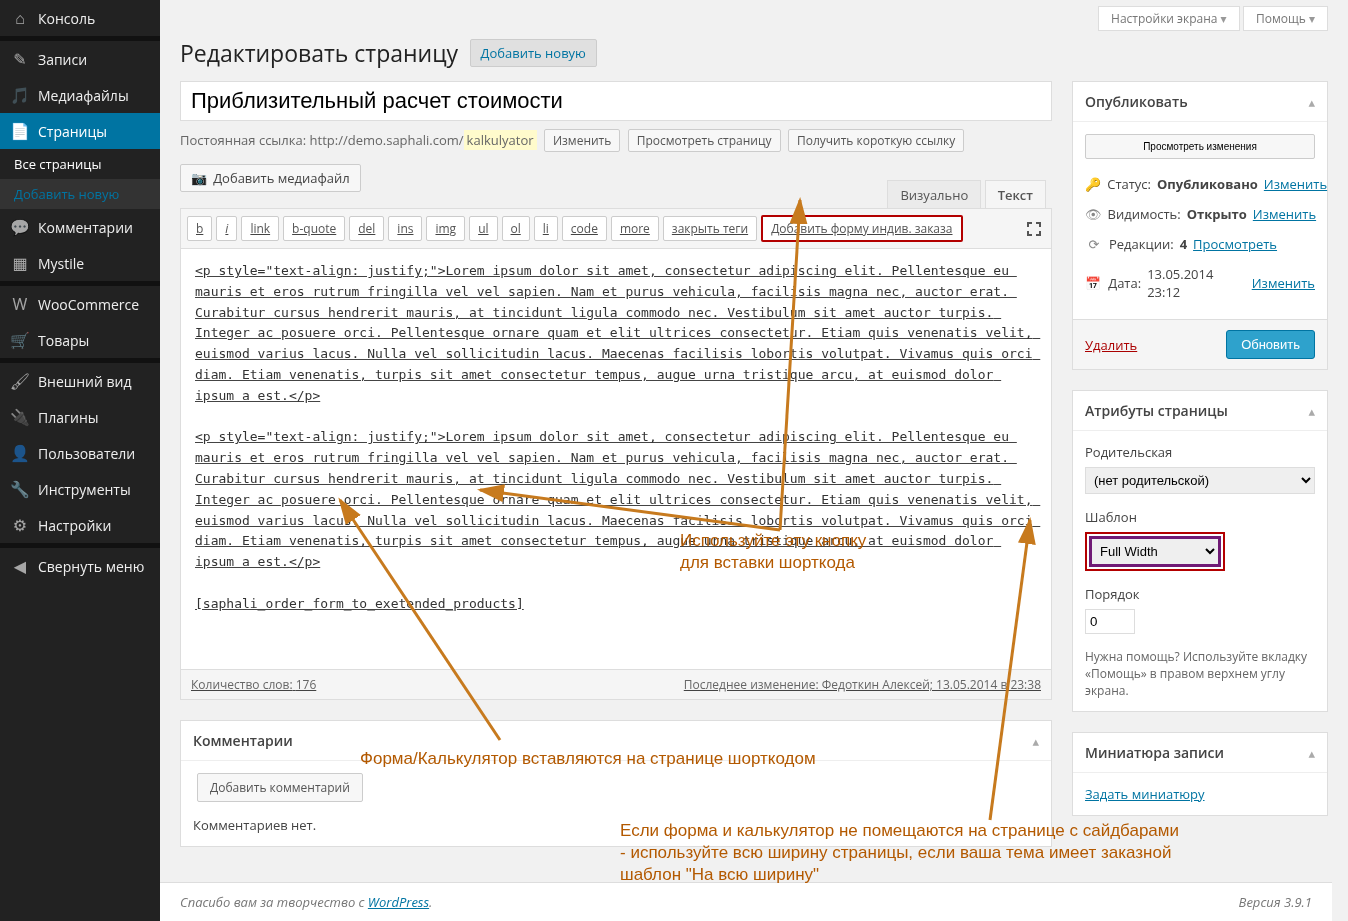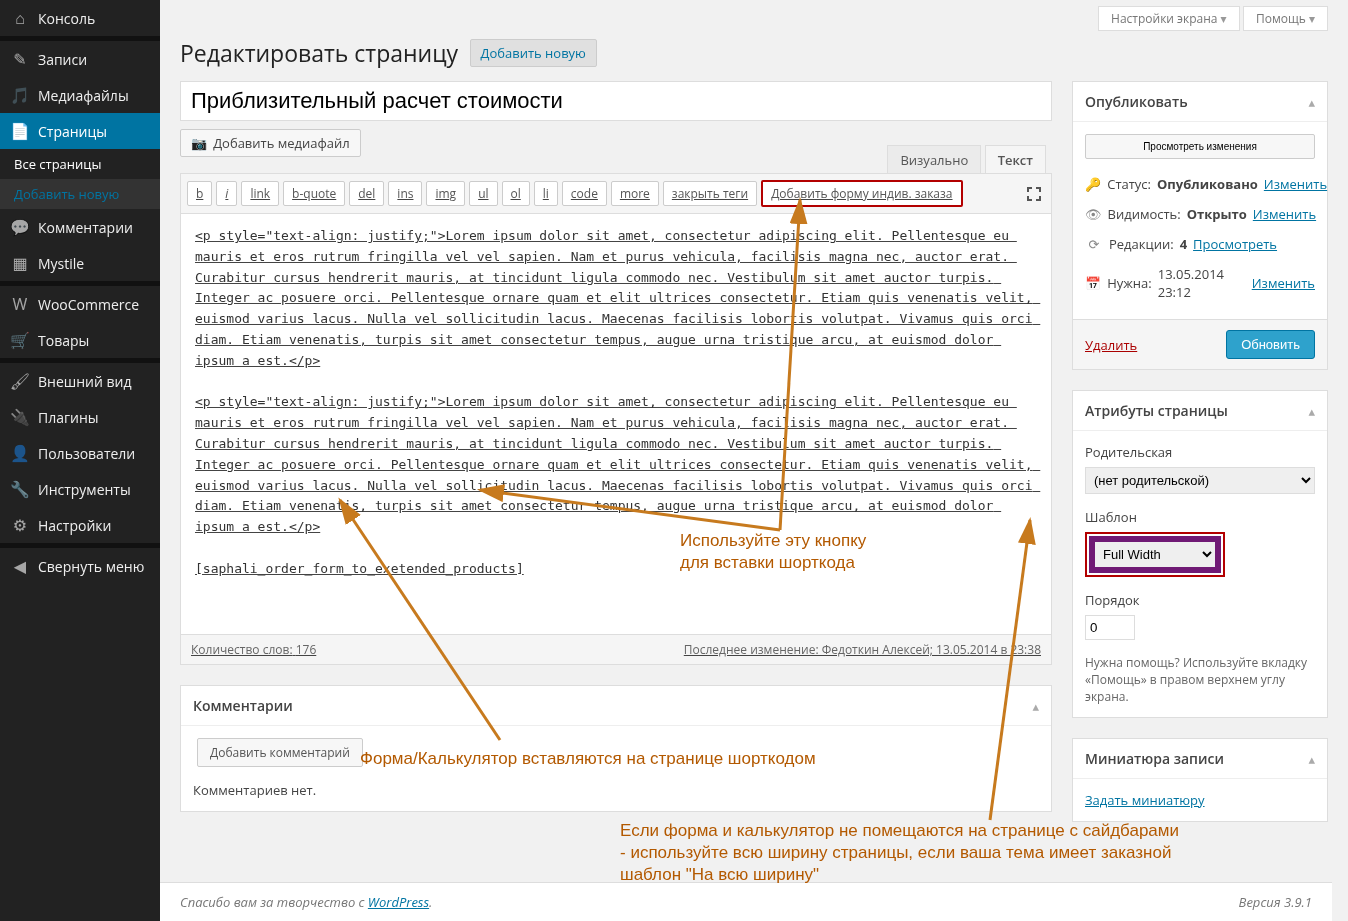--- a/index.html
+++ b/index.html
@@ -57,21 +57,21 @@
 
 .submitbox .row { display: flex; align-items: center; padding: 6px 0; gap: 6px; }
 .submitbox .icon { width: 18px; text-align: center; color: #888; }
 .major-actions { display: flex; justify-content: space-between; align-items: center; border-top: 1px solid #ddd; padding: 10px 12px; background: #f5f5f5; }
 .delete-link { color: #a00; text-decoration: underline; cursor: pointer; }
 .primary-btn { background: #2ea2cc; border: 1px solid #0074a2; color: #fff; padding: 6px 14px; font-size: 13px; cursor: pointer; border-radius: 3px; margin-left: 32px; }
 .preview-btn { display: block; width: 100%; text-align: center; border: 1px solid #ccc; background: #f7f7f7; padding: 6px; margin-bottom: 10px; cursor: pointer; border-radius: 2px; font-size: 10px; }
 
 select, input[type=text].small { width: 100%; padding: 4px; border: 1px solid #ddd; font-size: 13px; }
 .template-select-wrap { border: 2px solid #b30000; padding: 2px; display: inline-block; width: 140px; }
-.template-select-wrap select { border: 6px solid #701a75; width: 100%; }
+.template-select-wrap select { border: 3px solid #701a75; width: 100%; }
 input.order-input { width: 50px; padding: 4px; border: 1px solid #ddd; }
 
 .footer { position: fixed; bottom: 0; left: 160px; right: 16px; background: #fff; border-top: 1px solid #ddd; padding: 10px 20px; font-size: 13px; color: #777; display: flex; justify-content: space-between; font-style: italic; }
 
 
 .annot { position: absolute; color: #b35900; font-size: 17px; line-height: 1.3; pointer-events: none; z-index: 100; font-family: Arial, sans-serif; }
 .arrow-svg { position: absolute; pointer-events: none; z-index: 99; }
 </style>
 </head>
 <body>
@@ -148,20 +148,27 @@
     <span class="top-btn">Настройки экрана</span>
     <span class="top-btn">Помощь</span>
   </div>
 
   <h1 class="page-title">Редактировать страницу</h1>
   <span class="add-new">Добавить новую</span>
 
   <div class="cols">
     <div class="col-main">
       <input class="title-input" type="text" value="Приблизительный расчет стоимости" style="">
+      <div class="permalink-row">
+        <span>Постоянная ссылка:</span>
+        <span>http://demo.saphali.com/</span><span class="slug">kalkulyator</span>
+        <span class="small-btn">Изменить</span>
+        <span class="small-btn">Просмотреть страницу</span>
+        <span class="small-btn">Получить короткую ссылку</span>
+      </div>
 
       <span class="media-btn">
         <span class="icon">📷</span>
         <span>Добавить медиафайл</span>
       </span>
 
       <div style="position:relative; margin-top:16px;text-decoration:underline;">
         <div class="editor-tabs">
           <span class="editor-tab">Визуально</span>
           <span class="editor-tab active">Текст</span>
@@ -233,21 +240,21 @@
               <a>Изменить</a>
             </div>
           <div class="row">
               <span class="icon">⟳</span>
               <span>Редакции:</span> 
               <b>4</b> 
               <a>Просмотреть</a>
             </div>
           <div class="row">
               <span class="icon">📅</span>
-              <span>Нужна:</span> 
+              <span>Дата:</span> 
               <span>13.05.2014 23:12</span> 
               <a>Изменить</a>
             </div>
         </div>
         <div class="major-actions">
           <span class="delete-link">Удалить</span>
           <button class="primary-btn">Обновить</button>
         </div>
       </div>
 

